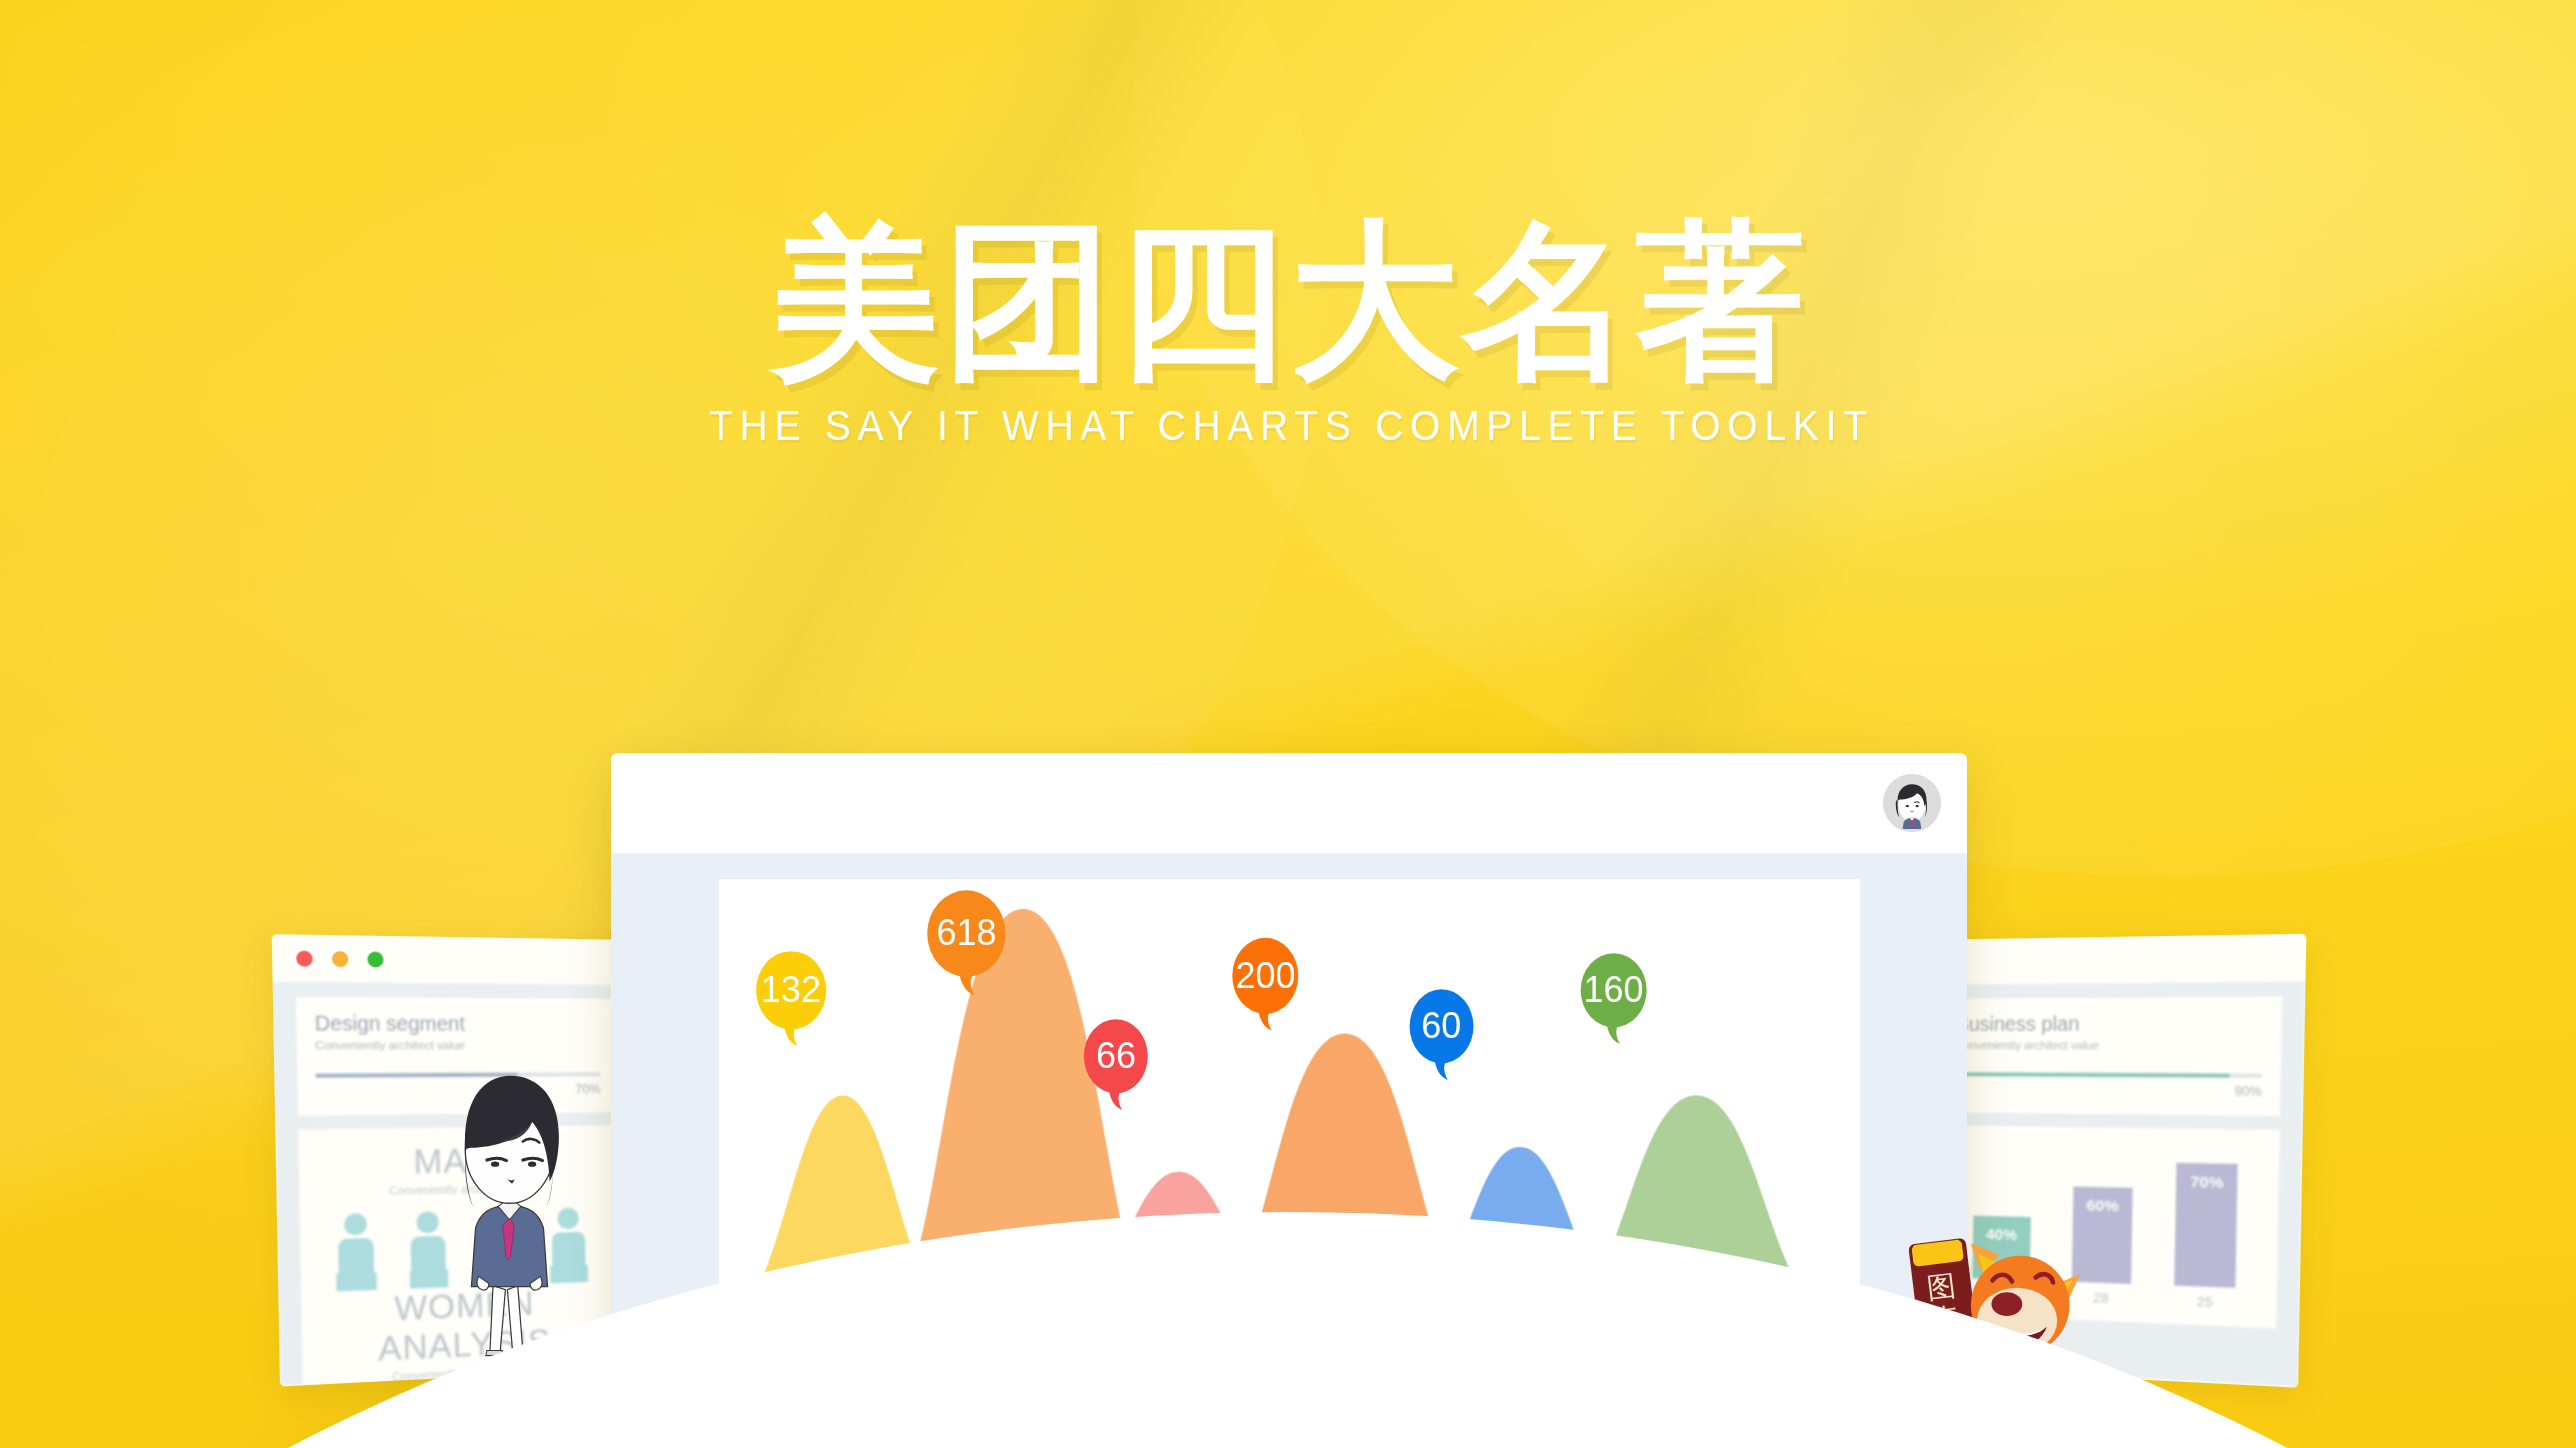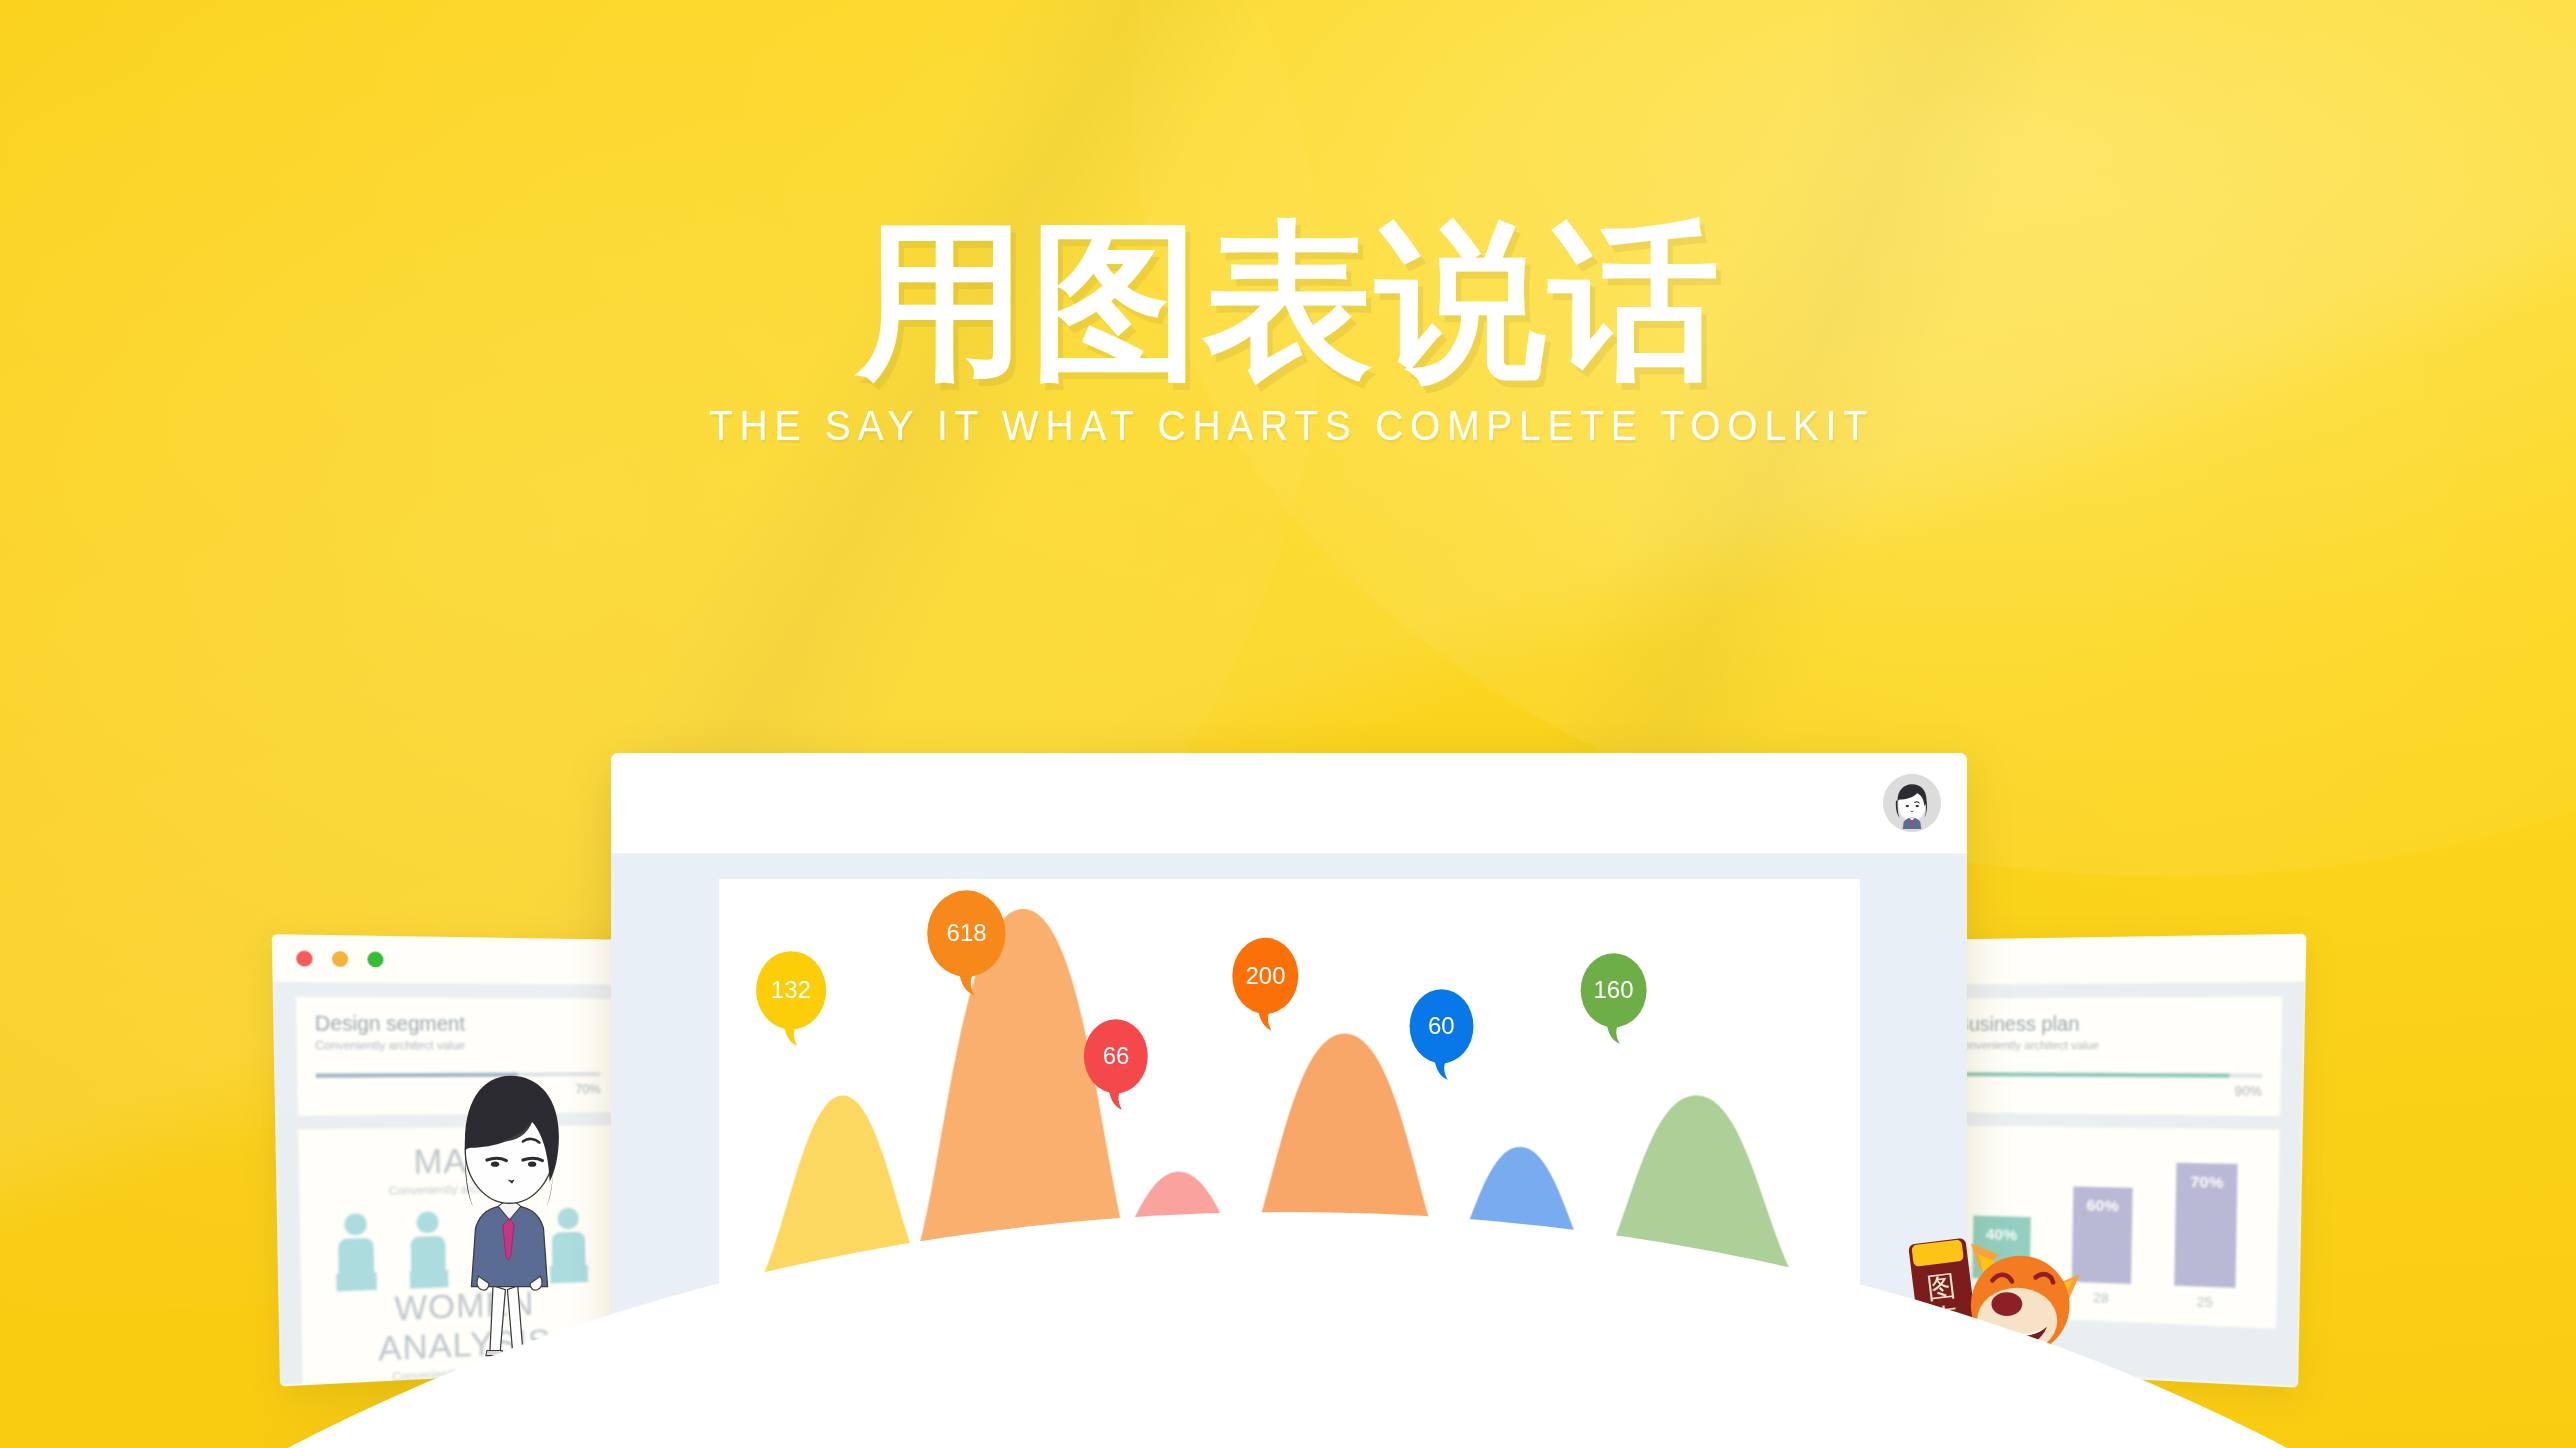--- a/index.html
+++ b/index.html
@@ -133,21 +133,21 @@
   #win-main .body { background:#E9EFF6; height:533px; position:relative; }
   #chart-card {
     position:absolute; left:108px; top:25px; right:107px; bottom:0;
     background:#ffffff;
   }
 
   
   #chart-svg { position:absolute; left:0; top:0; width:100%; height:100%; display:block; }
   .bubble-num {
     position:absolute; transform:translate(-50%,-50%);
-    color:#ffffff; font-size:24px; font-weight:normal; white-space:nowrap;
+    color:#ffffff; font-size:36px; font-weight:normal; white-space:nowrap;
     pointer-events:none;
   }
   .axis-label {
     position:absolute; transform:translateX(-50%);
     font-size:23px; font-weight:bold; white-space:nowrap;
   }
 
   
   #lady { position:absolute; left:422px; top:1064px; width:175px; height:294px; z-index:7; }
 
@@ -166,21 +166,21 @@
 </head>
 <body>
 
 <div id="bg">
   <div id="bg-swirl1"></div>
   <div id="bg-swirl2"></div>
   <div id="bg-swirl3"></div>
 </div>
 
 <div id="hero">
-  <div id="hero-title">用图表说话</div>
+  <div id="hero-title">美团四大名著</div>
   <div id="hero-sub">THE SAY IT WHAT CHARTS COMPLETE TOOLKIT</div>
 </div>
 
 <div class="mock-window" id="win-left">
   <div class="titlebar">
     <div class="dots">
       <span class="dot red"></span>
       <span class="dot amber"></span>
       <span class="dot green"></span>
     </div>

